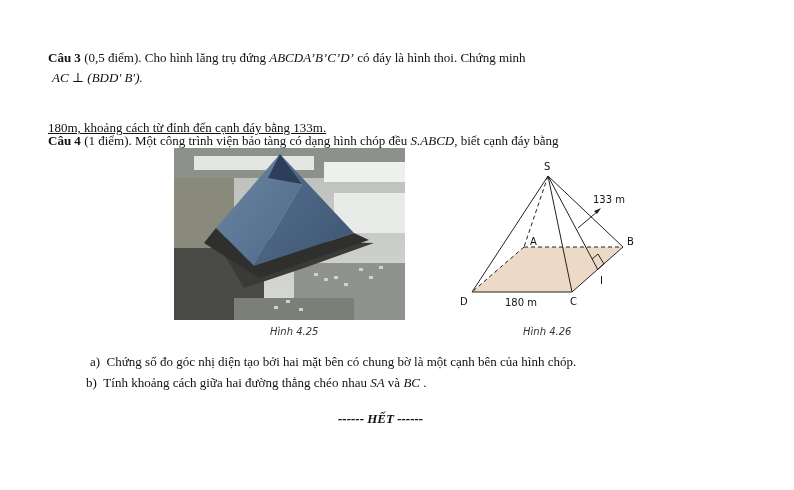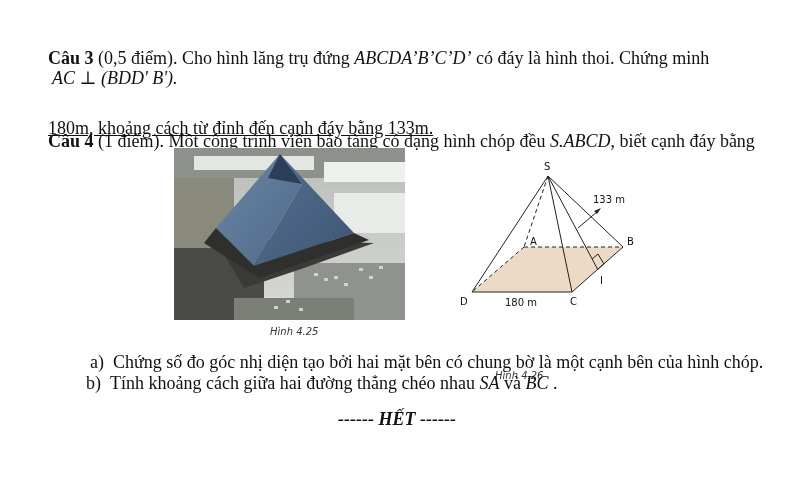--- a/index.html
+++ b/index.html
@@ -1,18 +1,18 @@
 <!DOCTYPE html>
 <html><head>
 <meta charset="utf-8">
 <style>
   html, body { margin:0; padding:0; background:#ffffff; }
   body { width:794px; height:490px; position:relative; overflow:hidden;
          font-family:"Liberation Serif","DejaVu Serif",serif; color:#111; }
-  .line { position:absolute; font-size:18px; line-height:20px; white-space:nowrap; }
+  .line { position:absolute; font-size:13px; line-height:20px; white-space:nowrap; }
   .b { font-weight:bold; }
   .i { font-style:italic; }
   #photo { position:absolute; left:174px; top:148px; width:231px; height:172px; }
   #diagram { position:absolute; left:450px; top:150px; width:200px; height:190px; }
   .cap { position:absolute; font-family:"DejaVu Sans","Liberation Sans",sans-serif; font-style:italic; font-size:10px; color:#333; }
   .label { font-family:"DejaVu Sans","Liberation Sans",sans-serif; font-size:10px; fill:#111; }
 </style>
 </head>
 <body>
 
@@ -92,21 +92,21 @@
   <polygon points="601,208 594,211 597,214" fill="#222"></polygon>
   <text class="label" x="544" y="170">S</text>
   <text class="label" x="530" y="245">A</text>
   <text class="label" x="627" y="245">B</text>
   <text class="label" x="570" y="305">C</text>
   <text class="label" x="460" y="305">D</text>
   <text class="label" x="600" y="284">I</text>
   <text class="label" x="593" y="203">133 m</text>
   <text class="label" x="505" y="306">180 m</text>
 </svg>
-<div class="cap" style="left:495px; top:326px;margin-top:44px;">Hình 4.26</div>
+<div class="cap" style="left:523px; top:326px;">Hình 4.26</div>
 
 <div class="line" style="left:90px; top:352px;">
   <span>a)</span>&nbsp;&nbsp;<span>Chứng số đo góc nhị diện tạo bởi hai mặt bên có chung bờ là một cạnh bên của hình chóp.</span>
 </div>
 <div class="line" style="left:86px; top:373px;">
   <span>b)</span>&nbsp;&nbsp;<span>Tính khoảng cách giữa hai đường thẳng chéo nhau </span><span class="i">SA</span><span> và </span><span class="i">BC</span><span> .</span>
 </div>
 
 <div class="line b i" style="left:338px; top:409px;text-align:right;">------ HẾT ------</div>
 

